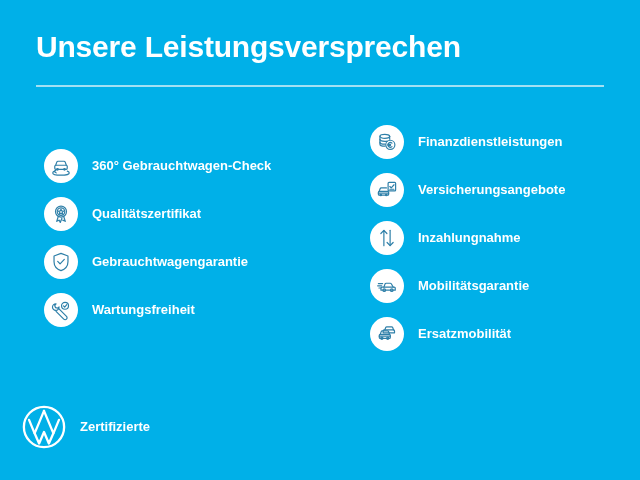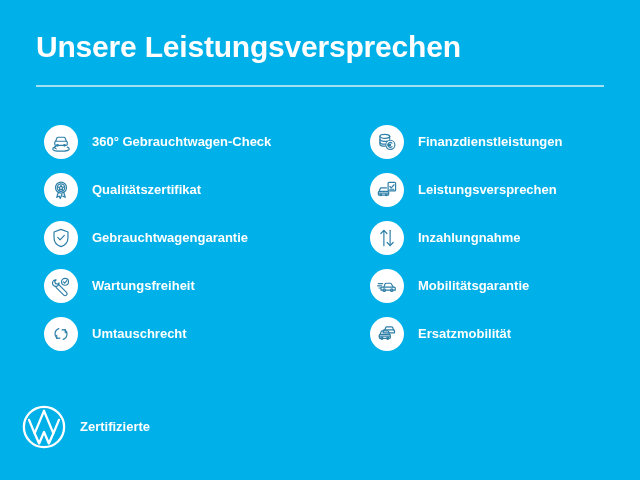--- a/index.html
+++ b/index.html
@@ -173,31 +173,20 @@
           <svg viewBox="0 0 24 24" fill="none" stroke="#2e7fa8" stroke-width="1.3" stroke-linecap="round" stroke-linejoin="round">
             <path d="M9.9 8.6a3.6 3.6 0 1 1-3.3-3.4l-1.5 1.9 1 2.4 2.5.5z"></path>
             <path d="M9.3 10.2 18 19a2.1 2.1 0 0 1-3 3L6.6 13.5"></path>
             <circle cx="16.4" cy="7.4" r="3.8"></circle>
             <path d="M14.7 7.5l1.3 1.3 2.3-2.6"></path>
           </svg>
         </span>
         <span class="feature-label">Wartungsfreiheit</span>
       </div>
 
-      <div class="feature">
-        <span class="icon-circle">
-          <svg viewBox="0 0 24 24" fill="none" stroke="#2e7fa8" stroke-width="1.3" stroke-linecap="round" stroke-linejoin="round">
-            <path d="M9.6 6.2a6.2 6.2 0 0 0-4.1 5.8 6.2 6.2 0 0 0 1.9 4.4"></path>
-            <path d="M7.3 13.4 7.4 16.8l3.4-.3"></path>
-            <path d="M14.4 17.8a6.2 6.2 0 0 0 4.1-5.8 6.2 6.2 0 0 0-1.9-4.4"></path>
-            <path d="M16.7 10.6 16.6 7.2l-3.4.3"></path>
-          </svg>
-        </span>
-        <span class="feature-label">Umtauschrecht</span>
-      </div>
 
     </div>
 
     <div class="col col-right">
 
       <div class="feature">
         <span class="icon-circle">
           <svg viewBox="0 0 24 24" fill="none" stroke="#2e7fa8" stroke-width="1.3" stroke-linecap="round" stroke-linejoin="round">
             <ellipse cx="9.6" cy="5.8" rx="5.3" ry="2.2"></ellipse>
             <path d="M4.3 5.8v8.6c0 1.2 2.4 2.2 5.3 2.2"></path>
@@ -218,21 +207,21 @@
             <path d="M3.4 13.6 4.5 10.6a1.4 1.4 0 0 1 1.3-.9h5.6"></path>
             <rect x="2.6" y="13.6" width="11.2" height="3.9" rx="1"></rect>
             <circle cx="5.2" cy="17.5" r="0.8"></circle>
             <circle cx="11.2" cy="17.5" r="0.8"></circle>
             <path d="M2.6 15.4h11.2"></path>
             <rect x="13.2" y="3.6" width="8.2" height="9.3" rx="1"></rect>
             <path d="M15.1 8.2l1.5 1.5 3.1-3.4"></path>
             <path d="M15.1 11.2h4.4"></path>
           </svg>
         </span>
-        <span class="feature-label">Leistungsversprechen</span>
+        <span class="feature-label">Versicherungsangebote</span>
       </div>
 
       <div class="feature">
         <span class="icon-circle">
           <svg viewBox="0 0 24 24" fill="none" stroke="#2e7fa8" stroke-width="1.3" stroke-linecap="round" stroke-linejoin="round">
             <path d="M8.6 20.4V3.8"></path>
             <path d="M5.3 7.1 8.6 3.6 11.9 7.1"></path>
             <path d="M15.4 3.6v16.6"></path>
             <path d="M12.1 16.9l3.3 3.5 3.3-3.5"></path>
           </svg>

